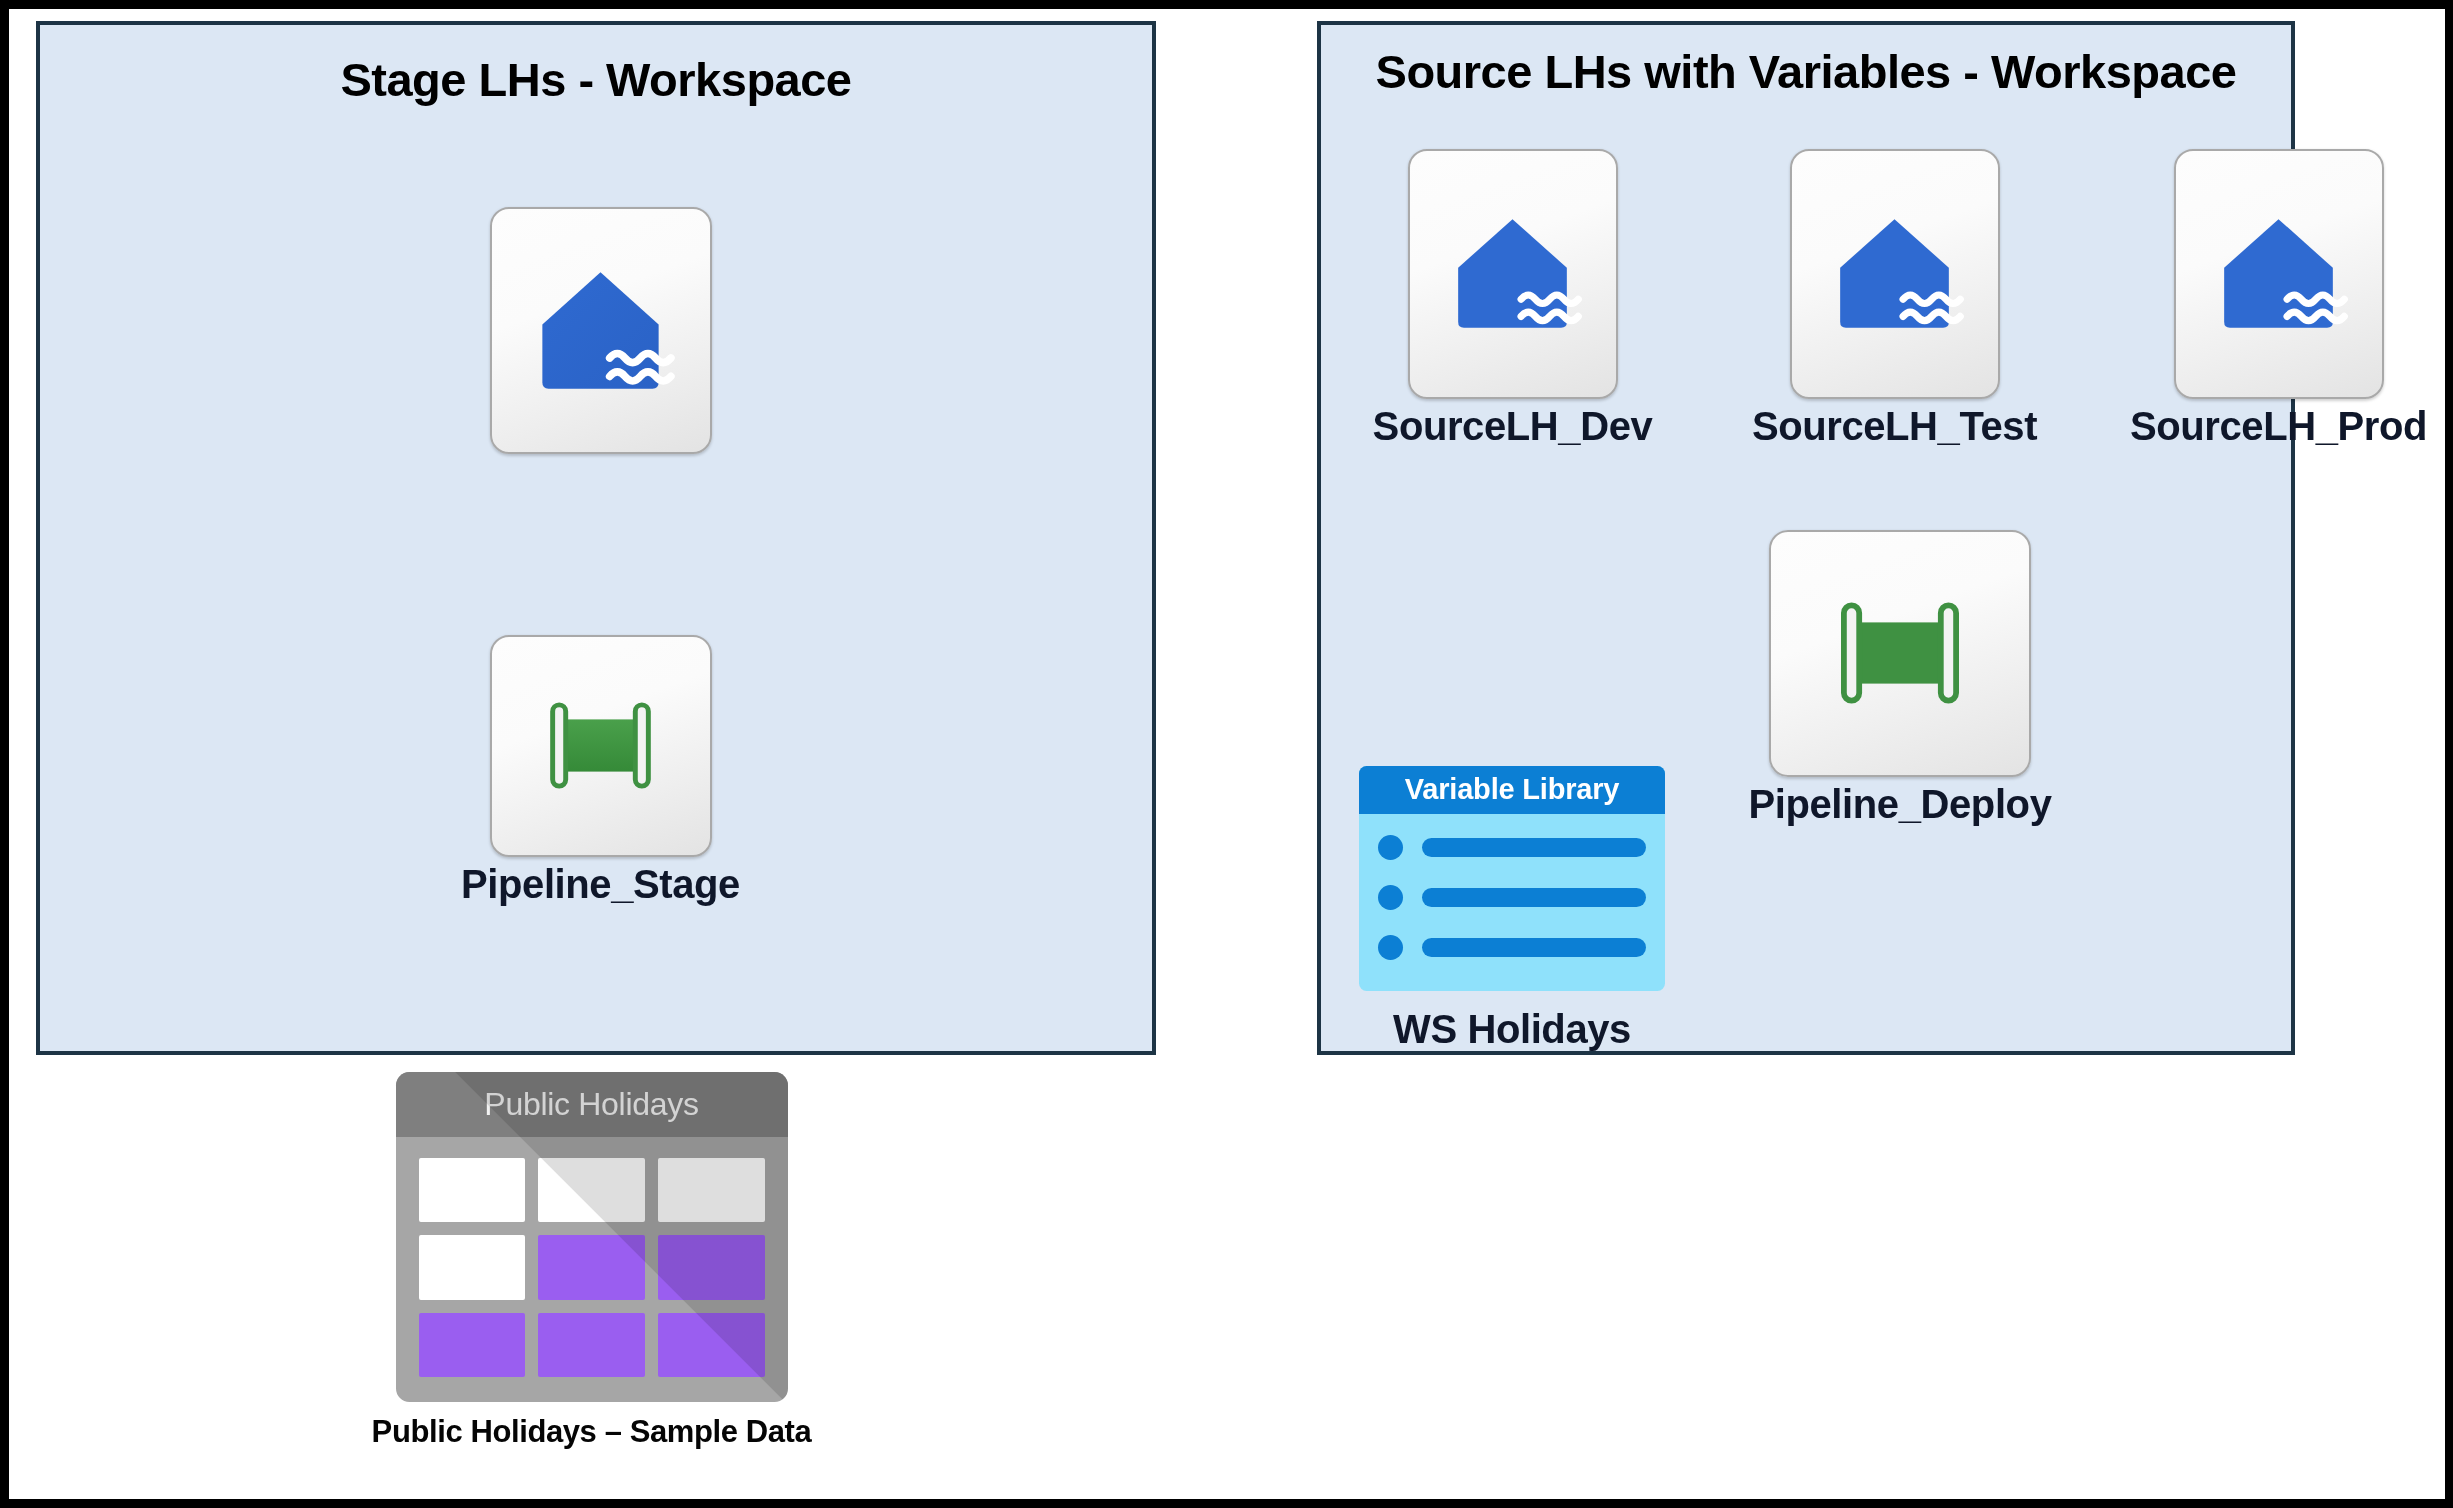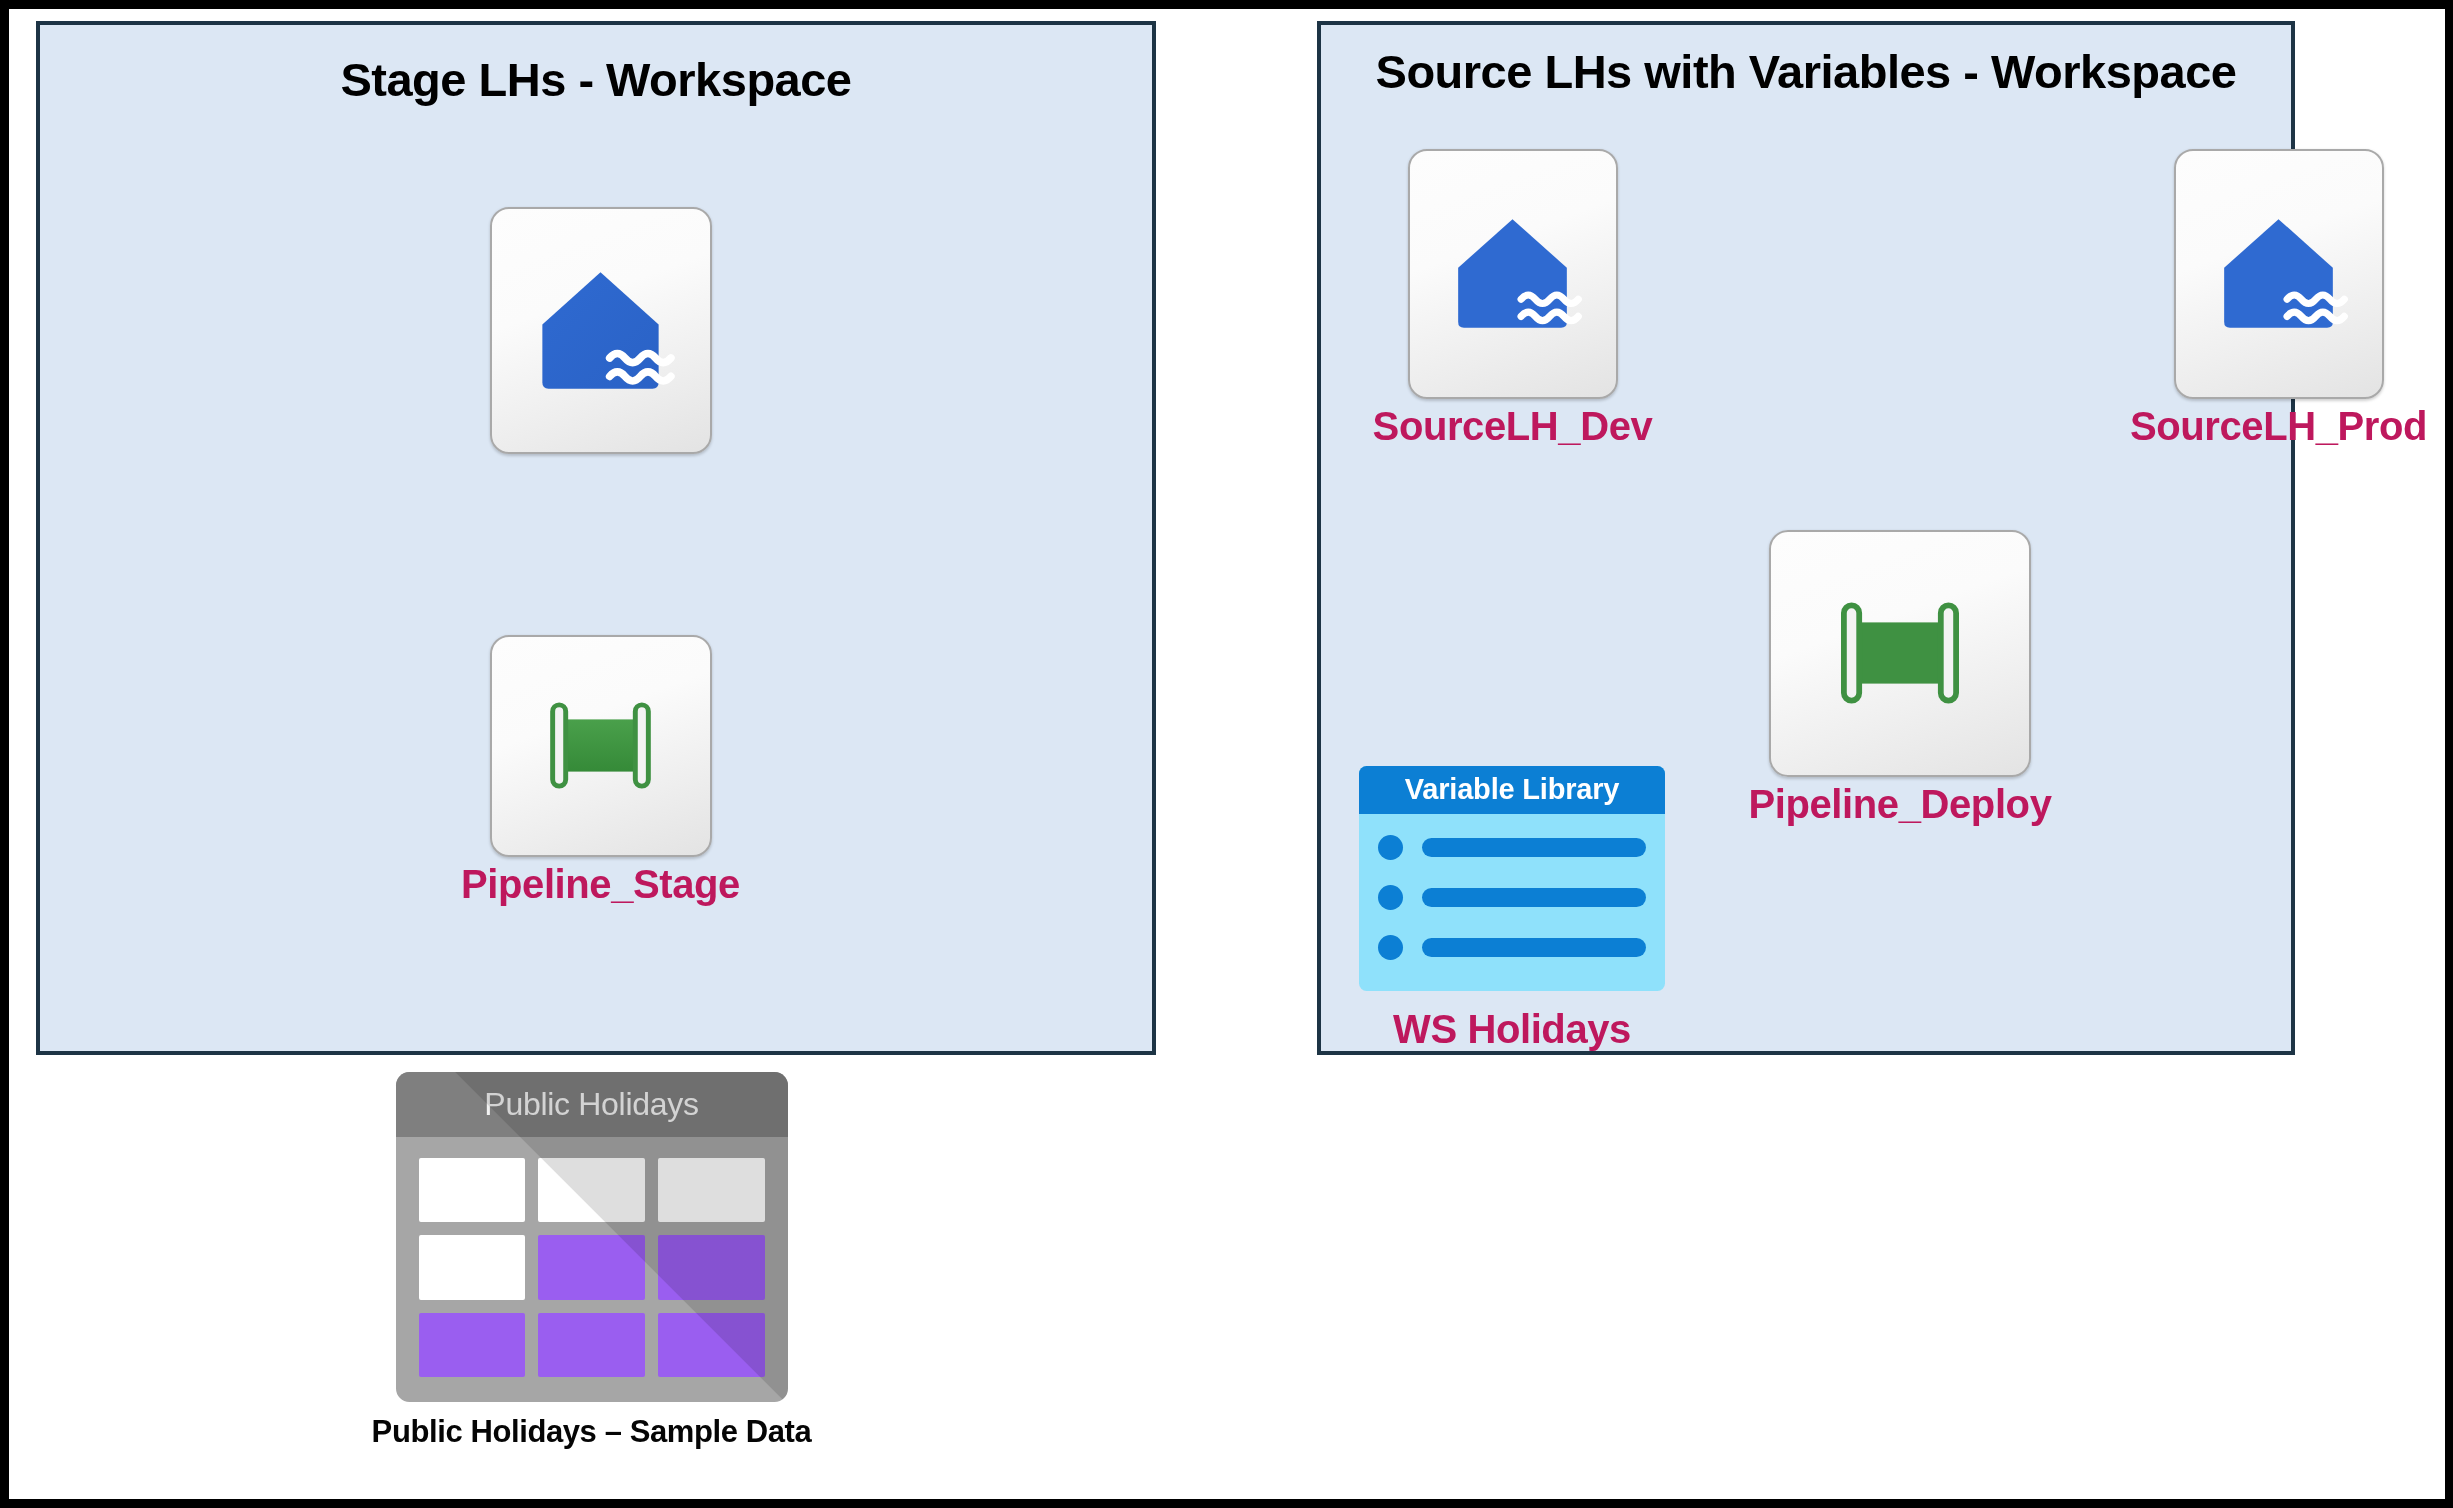--- a/index.html
+++ b/index.html
@@ -50,21 +50,21 @@
   #ws-source .ws-title { top: 19px; font-size: 47px; }
 
   
   .item {
     position: absolute;
     text-align: center;
   }
   .item .caption {
     font-size: 40px;
     font-weight: bold;
-    color: #be185d;
+    color: #0f172a;
     white-space: nowrap;
     letter-spacing: -0.4px;
     margin-top: 5.7px;
   }
 
   
   .tile {
     position: relative;
     margin: 0 auto;
     box-sizing: border-box;
@@ -234,20 +234,32 @@
           <path d="M50 12 L88 46 L88 84 Q88 88 84 88 L16 88 Q12 88 12 84 L12 46 Z" fill="#2f6ad1"></path>
           <g stroke="#ffffff" stroke-width="5" fill="none" stroke-linecap="round">
             <path d="M56 68 q5 -6 10 0 q5 6 10 0 q5 -6 10 0 q5 6 10 0"></path>
             <path d="M56 80 q5 -6 10 0 q5 6 10 0 q5 -6 10 0 q5 6 10 0"></path>
           </g>
         </svg>
       </div>
       <div class="caption">SourceLH_Dev</div>
     </div>
 
+    <div class="item" style="left:411px; top:124px; width:325px;">
+      <div class="tile" style="width:210px; height:250px;">
+        <svg width="143" height="143" viewBox="0 0 100 100" aria-hidden="true">
+          <path d="M50 12 L88 46 L88 84 Q88 88 84 88 L16 88 Q12 88 12 84 L12 46 Z" fill="#2f6ad1"></path>
+          <g stroke="#ffffff" stroke-width="5" fill="none" stroke-linecap="round">
+            <path d="M56 68 q5 -6 10 0 q5 6 10 0 q5 -6 10 0 q5 6 10 0"></path>
+            <path d="M56 80 q5 -6 10 0 q5 6 10 0 q5 -6 10 0 q5 6 10 0"></path>
+          </g>
+        </svg>
+      </div>
+      <div class="caption">SourceLH_Test</div>
+    </div>
 
     <div class="item" style="left:795px; top:124px; width:325px;">
       <div class="tile" style="width:210px; height:250px;">
         <svg width="143" height="143" viewBox="0 0 100 100" aria-hidden="true">
           <path d="M50 12 L88 46 L88 84 Q88 88 84 88 L16 88 Q12 88 12 84 L12 46 Z" fill="#2f6ad1"></path>
           <g stroke="#ffffff" stroke-width="5" fill="none" stroke-linecap="round">
             <path d="M56 68 q5 -6 10 0 q5 6 10 0 q5 -6 10 0 q5 6 10 0"></path>
             <path d="M56 80 q5 -6 10 0 q5 6 10 0 q5 -6 10 0 q5 6 10 0"></path>
           </g>
         </svg>

